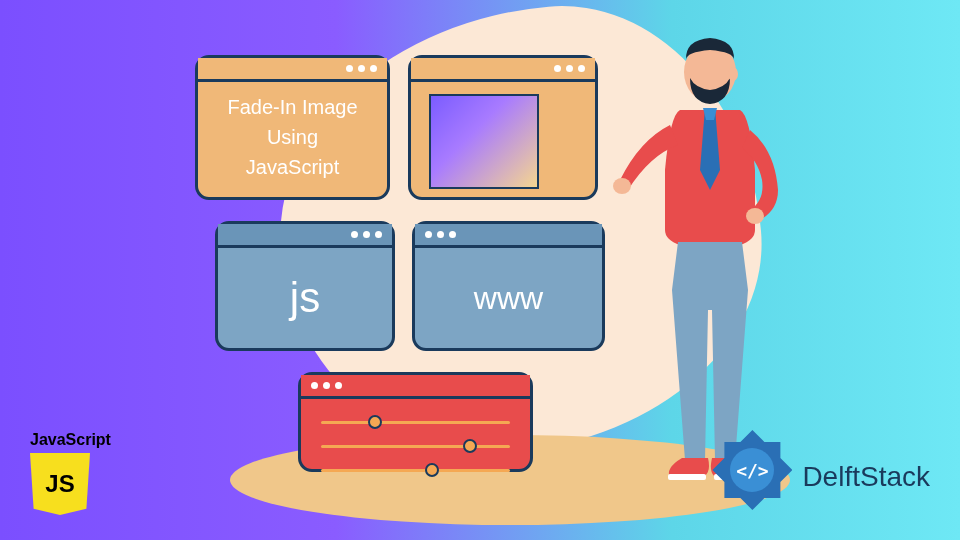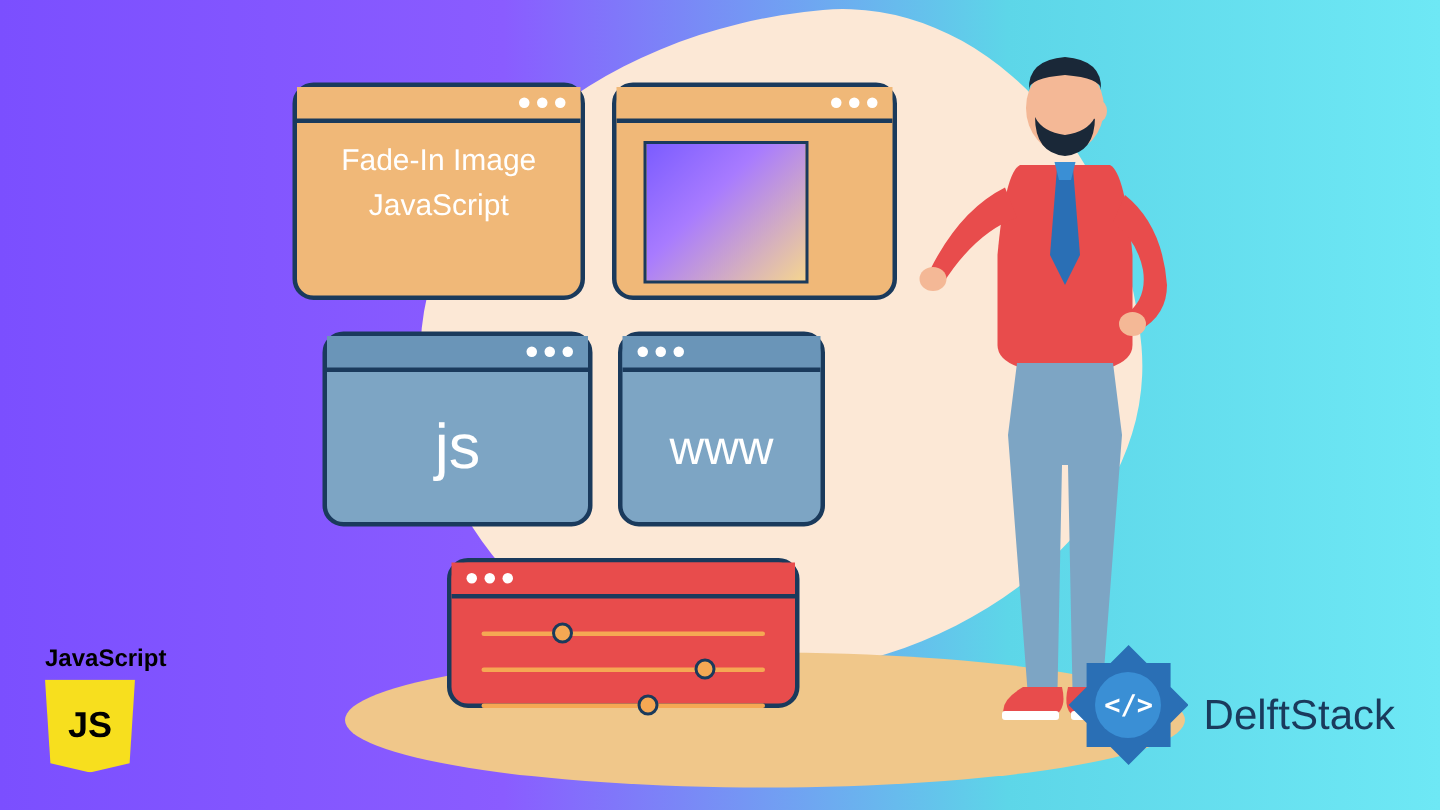--- a/index.html
+++ b/index.html
@@ -76,21 +76,21 @@
 .gradient-box {
   width: 110px;
   height: 95px;
   background: linear-gradient(135deg, #7b5cff 0%, #a87bff 40%, #f5d590 100%);
   border: 2px solid #1a3a5c;
 }
 
 .win3 { left: 215px; top: 221px; width: 180px; height: 130px; }
 .win3 .body { display: flex; align-items: center; justify-content: center; height: calc(100% - 24px); color: #fff; font-size: 42px; font-weight: 400; }
 
-.win4 { left: 412px; top: 221px; width: 138px; height: 130px; }
+.win4 { left: 412px; top: 221px; width: 193px; height: 130px; }
 .win4 .body { display: flex; align-items: center; justify-content: center; height: calc(100% - 24px); color: #fff; font-size: 32px; font-weight: 400; }
 
 .win5 { left: 298px; top: 372px; width: 235px; height: 100px; }
 .win5 .titlebar { justify-content: flex-start; }
 .win5 .body { padding: 14px 20px; }
 .slider-row { position: relative; height: 18px; margin-bottom: 6px; }
 .slider-track { position: absolute; top: 8px; left: 0; right: 0; height: 3px; background: #f5a853; border-radius: 2px; }
 .slider-knob { position: absolute; top: 2px; width: 14px; height: 14px; background: #f5a853; border: 2px solid #1a3a5c; border-radius: 50%; }
 
 .person {
@@ -167,20 +167,21 @@
   <div class="shadow"></div>
 
   <div class="window win-orange win1">
     <div class="titlebar">
       <span class="dot"></span>
       <span class="dot"></span>
       <span class="dot"></span>
     </div>
     <div class="body">
       <div>Fade-In Image</div>
+      <div>Using</div>
       <div>JavaScript</div>
     </div>
   </div>
 
   <div class="window win-orange win2">
     <div class="titlebar">
       <span class="dot"></span>
       <span class="dot"></span>
       <span class="dot"></span>
     </div>

